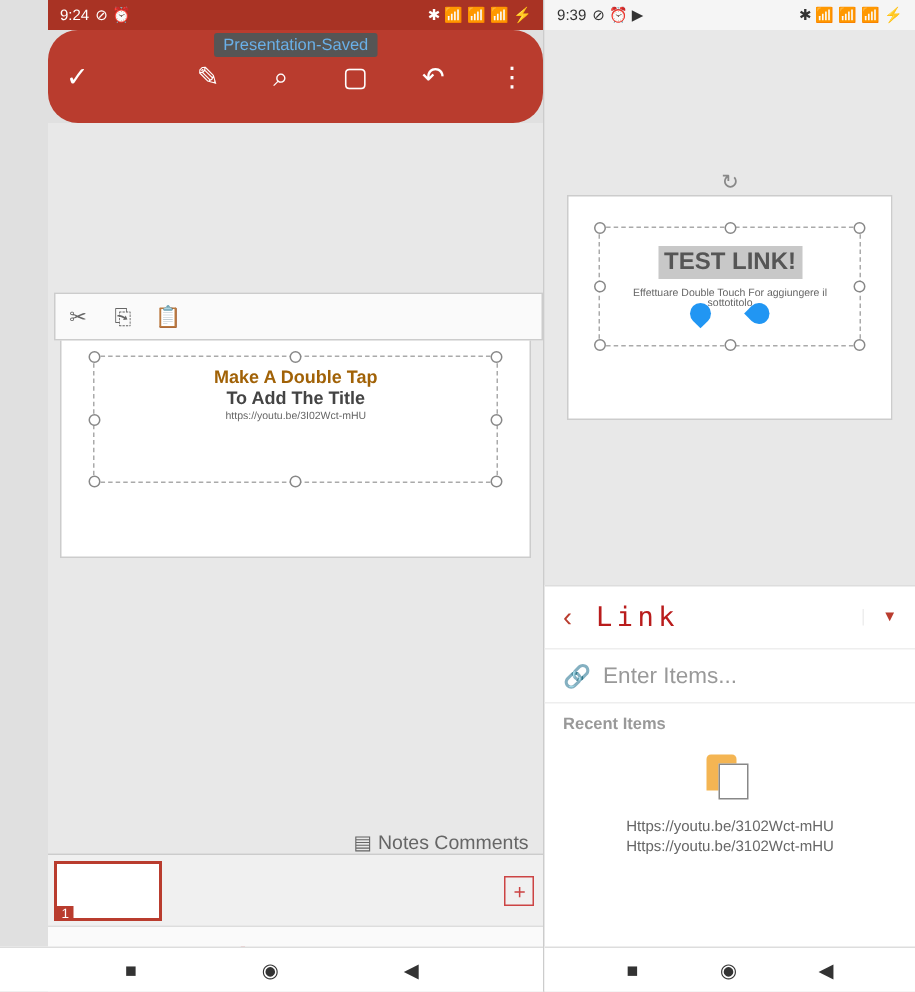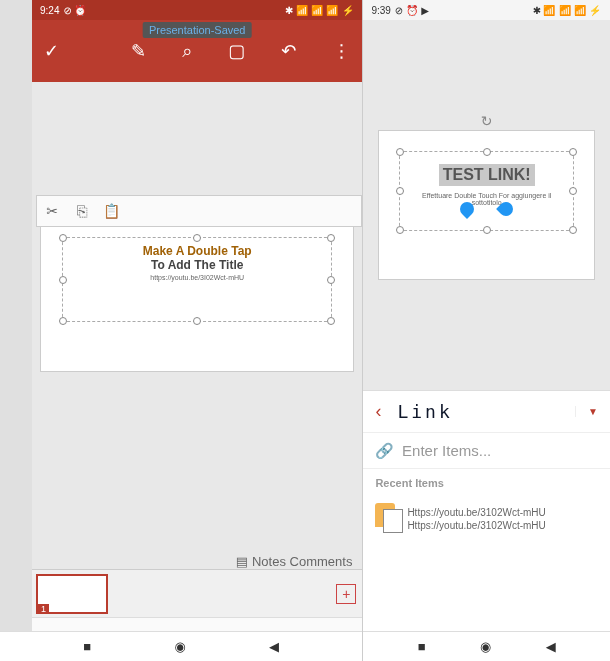--- a/index.html
+++ b/index.html
@@ -4,21 +4,21 @@
   <style>
     * { margin: 0; padding: 0; box-sizing: border-box; font-family: -apple-system, sans-serif; }
     body { width: 610px; height: 661px; display: flex; background: #e0e0e0; }
     .phone { flex: 1; display: flex; flex-direction: column; position: relative; }
     .phone-left { border-right: 1px solid #ccc; padding-left: 32px; }
     
     .status-bar { height: 20px; background: #a93324; color: #fff; display: flex; align-items: center; padding: 0 8px; font-size: 10px; justify-content: space-between; }
     .status-right .status-bar { background: #f5f5f5; color: #333; }
     .status-icons { display: flex; gap: 4px; align-items: center; }
     
-    .toolbar { height: 62px; background: #b93c2e; display: flex; align-items: center; padding: 0 12px; gap: 36px; position: relative; }
+    .toolbar { height: 62px; background: #b93c2e; display: flex; align-items: center; padding: 0 12px; gap: 36px; position: relative; border-radius: 20px; }
     .saved-msg { position: absolute; top: 2px; left: 50%; transform: translateX(-50%); background: #555; color: #6ab0e8; font-size: 11px; padding: 2px 6px; border-radius: 2px; }
     .toolbar-icon { color: #fff; font-size: 18px; }
     .toolbar-spacer { flex: 1; }
     
     .canvas { flex: 1; background: #e8e8e8; position: relative; overflow: hidden; }
     
     .slide-left { position: absolute; top: 120px; left: 8px; right: 8px; height: 170px; background: #fff; border: 1px solid #ccc; }
     .context-menu { position: absolute; top: 113px; left: 4px; right: 0; height: 32px; background: #fafafa; border: 1px solid #ccc; display: flex; align-items: center; z-index: 5; font-size: 13px; color: #666; overflow: hidden; }
     .ctx-icon { width: 30px; text-align: center; font-size: 14px; }
     .ctx-text { white-space: nowrap; }
@@ -48,25 +48,25 @@
     .slide-right { position: absolute; top: 110px; left: 15px; right: 15px; height: 150px; background: #fff; border: 1px solid #ccc; }
     .rotate-handle { position: absolute; top: -18px; left: 50%; transform: translateX(-50%); color: #888; font-size: 14px; }
     .textbox-right { position: absolute; top: 20px; left: 20px; right: 20px; height: 80px; border: 1px dashed #aaa; text-align: center; padding: 12px 6px; }
     .test-link { background: #c8c8c8; color: #555; font-size: 16px; font-weight: bold; padding: 2px 4px; display: inline-block; }
     .subtitle-r { font-size: 7px; color: #666; margin-top: 6px; }
     .sel-handle { width: 14px; height: 14px; background: #2196f3; border-radius: 50% 50% 50% 0; position: absolute; transform: rotate(-45deg); }
     
     .link-panel { position: absolute; bottom: 0; left: 0; right: 0; top: 370px; background: #fff; border-top: 1px solid #ddd; }
     .link-header { height: 42px; display: flex; align-items: center; border-bottom: 1px solid #eee; padding: 0 12px; }
     .link-back { color: #b93c2e; font-size: 18px; margin-right: 16px; }
-    .link-title { font-size: 18px; color: #0f172a; letter-spacing: 3px; flex: 1; font-family: monospace; }
+    .link-title { font-size: 18px; color: #b91c1c; letter-spacing: 3px; flex: 1; font-family: monospace; }
     .link-drop { color: #b93c2e; border-left: 1px solid #eee; padding-left: 12px; font-size: 10px; }
     .link-input { height: 36px; display: flex; align-items: center; padding: 0 12px; color: #999; font-size: 15px; border-bottom: 1px solid #eee; gap: 8px; }
     .recent-label { padding: 8px 12px; font-size: 11px; color: #999; font-weight: bold; }
-    .recent-item { display: flex; padding: 6px 12px; align-items: center; }
+    .recent-item { display: flex; padding: 6px 12px; gap: 10px; align-items: center; flex-direction: column; }
     .recent-icon { width: 32px; height: 32px; position: relative; }
     .clip-back { width: 20px; height: 24px; background: #f4b553; border-radius: 3px 3px 0 0; position: absolute; top: 0; left: 0; }
     .clip-front { width: 20px; height: 24px; background: #fff; border: 1px solid #888; position: absolute; top: 6px; left: 8px; }
     .recent-text { font-size: 10px; color: #666; line-height: 1.3; }
     
     .nav-bar { height: 30px; background: #fff; border-top: 1px solid #ddd; display: flex; align-items: center; justify-content: space-evenly; position: absolute; bottom: 0; left: 0; right: 0; z-index: 20; }
     .nav-btn { font-size: 13px; color: #333; }
     
     .phone-right .canvas { background: #e8e8e8; }
   </style>

